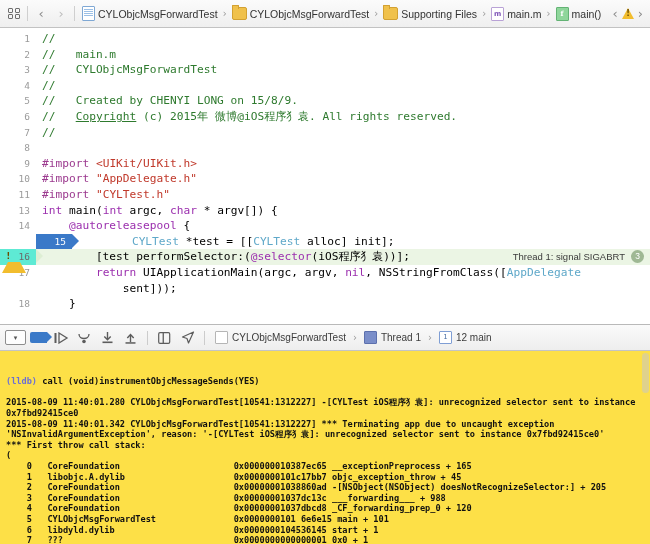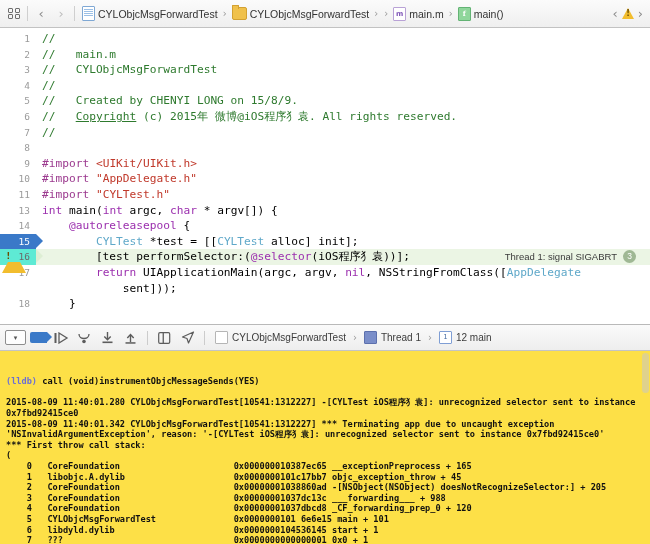--- a/index.html
+++ b/index.html
@@ -225,20 +225,21 @@
   .c-str  { color: #c0392b; }
   .c-kw   { color: #9b2fae; }
   .c-type { color: #5fa8c9; }
   .c-plain{ color: #000000; }
 
   
   .line.bp .lnum {
     color: #ffffff;
     background: #3a79c8;
     border-radius: 0;
+    margin-left: 36px;
   }
   .line.bp .lnum::after {
     content: "";
     position: absolute;
     right: -7px; top: 0;
     width: 0; height: 0;
     border-top: 7.8px solid transparent;
     border-bottom: 7.8px solid transparent;
     border-left: 7px solid #3a79c8;
   }
@@ -258,21 +259,21 @@
   }
   .gutter-warn {
     position: absolute;
     left: 2px;
     width: 12px;
     height: 11px;
     z-index: 3;
   }
   .sigbadge {
     position: absolute;
-    right: 12px;
+    right: 4px;
     height: 13px;
     display: flex;
     align-items: center;
     gap: 6px;
     background: #ebf5e4;
     border-radius: 7px;
     padding: 0 2px 0 8px;
     z-index: 5;
   }
   .sigbadge .txt {
@@ -443,20 +444,24 @@
       <div class="crumb">
         <span class="ic ic-doc"></span>
         <span class="crumb-label">CYLObjcMsgForwardTest</span>
       </div>
       <span class="crumb-sep">›</span>
       <div class="crumb">
         <span class="ic ic-folder"></span>
         <span class="crumb-label">CYLObjcMsgForwardTest</span>
       </div>
       <span class="crumb-sep">›</span>
+      <div class="crumb">
+        <span class="ic ic-folder"></span>
+        <span class="crumb-label">Supporting Files</span>
+      </div>
       <span class="crumb-sep">›</span>
       <div class="crumb">
         <span class="ic ic-m">m</span>
         <span class="crumb-label">main.m</span>
       </div>
       <span class="crumb-sep">›</span>
       <div class="crumb">
         <span class="ic ic-fn">f</span>
         <span class="crumb-label">main()</span>
       </div>

